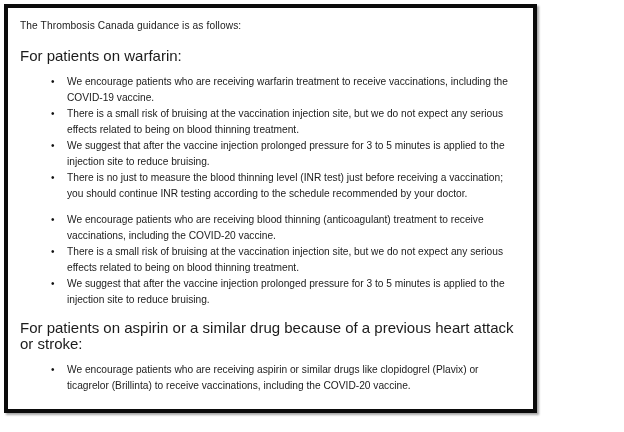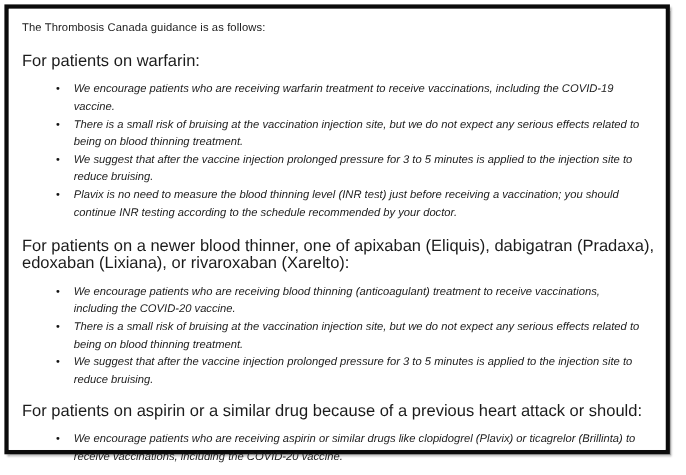--- a/index.html
+++ b/index.html
@@ -12,21 +12,21 @@
     height: 432px;
     background: #ffffff;
     font-family: "Liberation Sans", sans-serif;
     overflow: hidden;
   }
 
   #doc-frame {
     position: absolute;
     left: 4px;
     top: 4px;
-    width: 605px;
+    width: 533px;
     height: 409px;
     box-sizing: border-box;
     border: 4px solid #0b0b0b;
     background: #ffffff;
     box-shadow: 2px 2px 2px rgba(0,0,0,0.35);
   }
 
   #doc-page {
     position: absolute;
     inset: 0;
@@ -80,21 +80,20 @@
     position: absolute;
     left: 31px;
     top: 0;
     font-size: 10px;
     line-height: 16px;
     color: #111111;
   }
 
   .bullet-text {
     display: block;
-    font-style: italic;
   }
 </style>
 </head>
 <body>
 
 <div id="doc-frame">
   <div id="doc-page">
 
     <p class="para intro">The Thrombosis Canada guidance is as follows:</p>
 
@@ -108,42 +107,41 @@
       <li>
         <span class="dot">•</span>
         <span class="bullet-text">There is a small risk of bruising at the vaccination injection site, but we do not expect any serious effects related to being on blood thinning treatment.</span>
       </li>
       <li>
         <span class="dot">•</span>
         <span class="bullet-text">We suggest that after the vaccine injection prolonged pressure for 3 to 5 minutes is applied to the injection site to reduce bruising.</span>
       </li>
       <li>
         <span class="dot">•</span>
-        <span class="bullet-text">Plavix is no need to measure the blood thinning level (INR test) just before receiving a vaccination; you should continue INR testing according to the schedule recommended by your doctor.</span>
+        <span class="bullet-text">There is no just to measure the blood thinning level (INR test) just before receiving a vaccination; you should continue INR testing according to the schedule recommended by your doctor.</span>
       </li>
     </ul>
 
-    <p class="section-head">For patients on a newer blood thinner, one of apixaban (Eliquis), dabigatran (Pradaxa), edoxaban (Lixiana), or rivaroxaban (Xarelto):</p>
 
     <ul class="bullets">
       <li>
         <span class="dot">•</span>
         <span class="bullet-text">We encourage patients who are receiving blood thinning (anticoagulant) treatment to receive vaccinations, including the COVID-20 vaccine.</span>
       </li>
       <li>
         <span class="dot">•</span>
         <span class="bullet-text">There is a small risk of bruising at the vaccination injection site, but we do not expect any serious effects related to being on blood thinning treatment.</span>
       </li>
       <li>
         <span class="dot">•</span>
         <span class="bullet-text">We suggest that after the vaccine injection prolonged pressure for 3 to 5 minutes is applied to the injection site to reduce bruising.</span>
       </li>
     </ul>
 
-    <p class="section-head tight">For patients on aspirin or a similar drug because of a previous heart attack or should:</p>
+    <p class="section-head tight">For patients on aspirin or a similar drug because of a previous heart attack or stroke:</p>
 
     <ul class="bullets">
       <li>
         <span class="dot">•</span>
         <span class="bullet-text">We encourage patients who are receiving aspirin or similar drugs like clopidogrel (Plavix) or ticagrelor (Brillinta) to receive vaccinations, including the COVID-20 vaccine.</span>
       </li>
     </ul>
 
   </div>
 </div>

